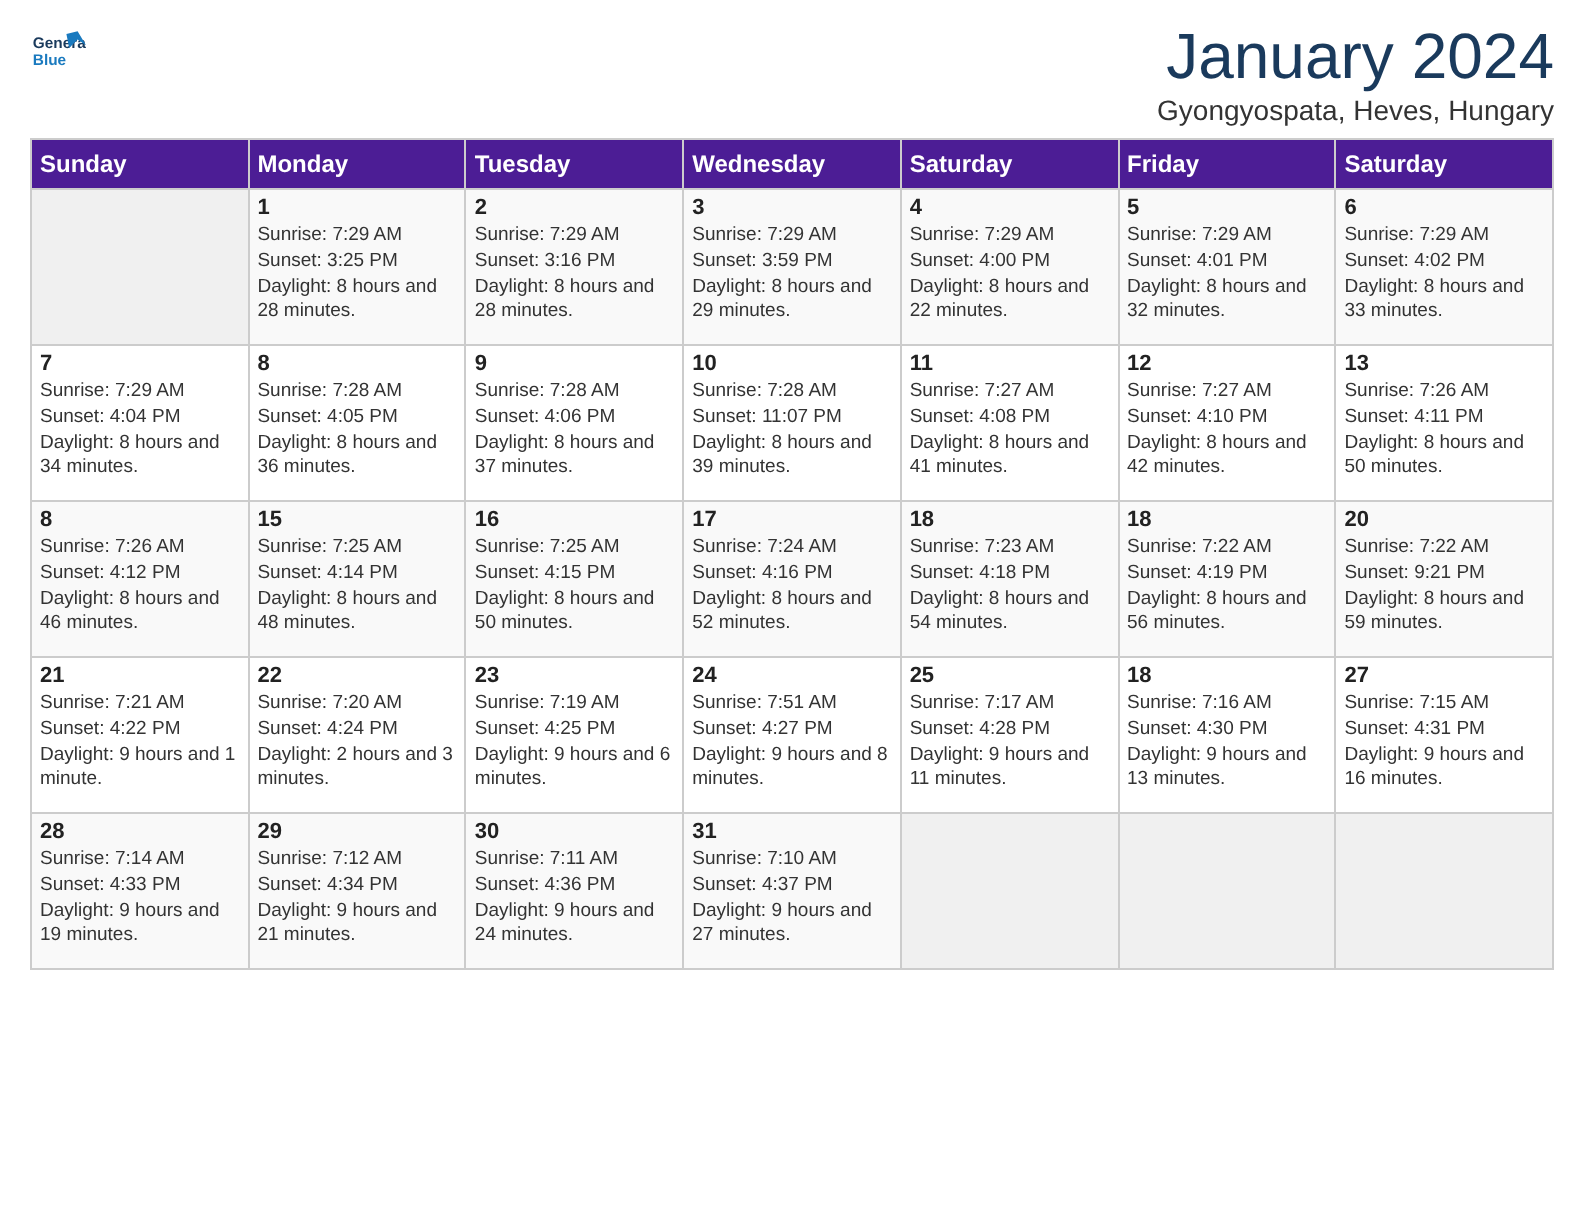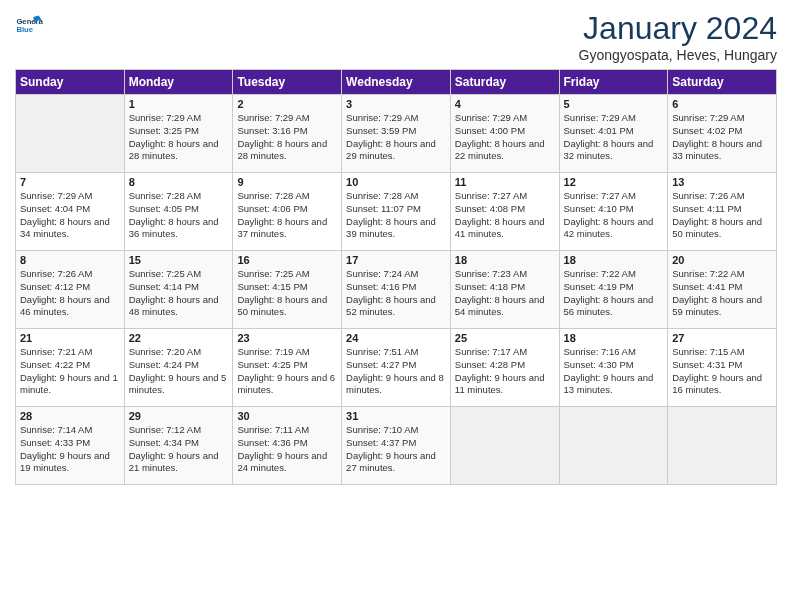--- a/index.html
+++ b/index.html
@@ -228,36 +228,36 @@
           </td>
           <td>
             <div class="day-num">18</div>
           <div class="day-info">Sunrise: 7:22 AM</div>
           <div class="day-info">Sunset: 4:19 PM</div>
           <div class="day-info">Daylight: 8 hours and 56 minutes.</div>
           </td>
           <td>
             <div class="day-num">20</div>
           <div class="day-info">Sunrise: 7:22 AM</div>
-          <div class="day-info">Sunset: 4:41 PM</div>
+          <div class="day-info">Sunset: 9:21 PM</div>
           <div class="day-info">Daylight: 8 hours and 59 minutes.</div>
           </td>
         </tr>
         <tr>
           <td>
             <div class="day-num">21</div>
           <div class="day-info">Sunrise: 7:21 AM</div>
           <div class="day-info">Sunset: 4:22 PM</div>
           <div class="day-info">Daylight: 9 hours and 1 minute.</div>
           </td>
           <td>
             <div class="day-num">22</div>
           <div class="day-info">Sunrise: 7:20 AM</div>
           <div class="day-info">Sunset: 4:24 PM</div>
-          <div class="day-info">Daylight: 9 hours and 5 minutes.</div>
+          <div class="day-info">Daylight: 2 hours and 3 minutes.</div>
           </td>
           <td>
             <div class="day-num">23</div>
           <div class="day-info">Sunrise: 7:19 AM</div>
           <div class="day-info">Sunset: 4:25 PM</div>
           <div class="day-info">Daylight: 9 hours and 6 minutes.</div>
           </td>
           <td>
             <div class="day-num">24</div>
           <div class="day-info">Sunrise: 7:51 AM</div>

